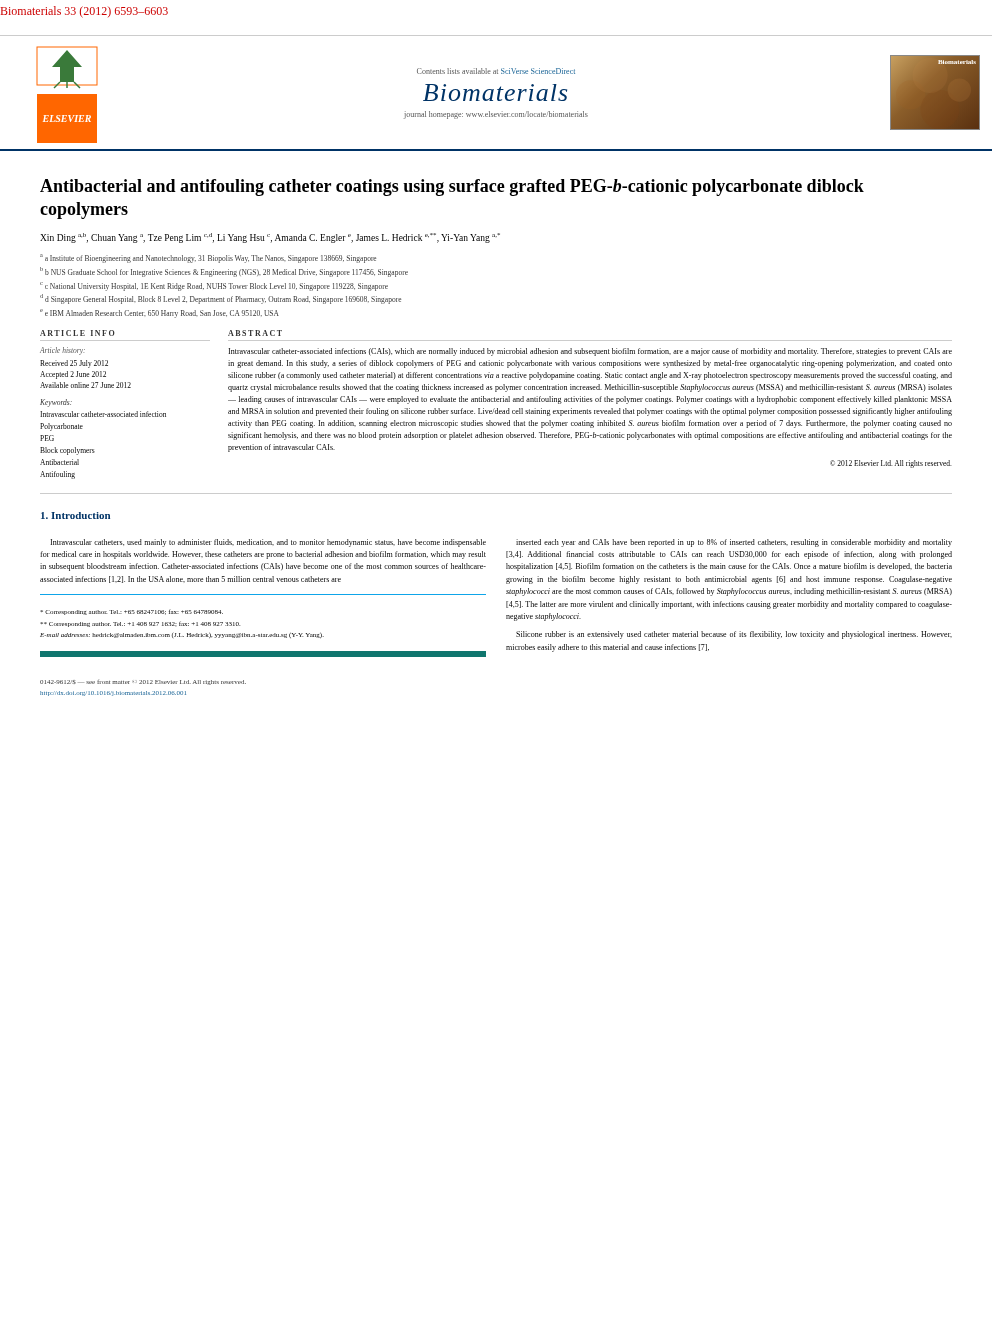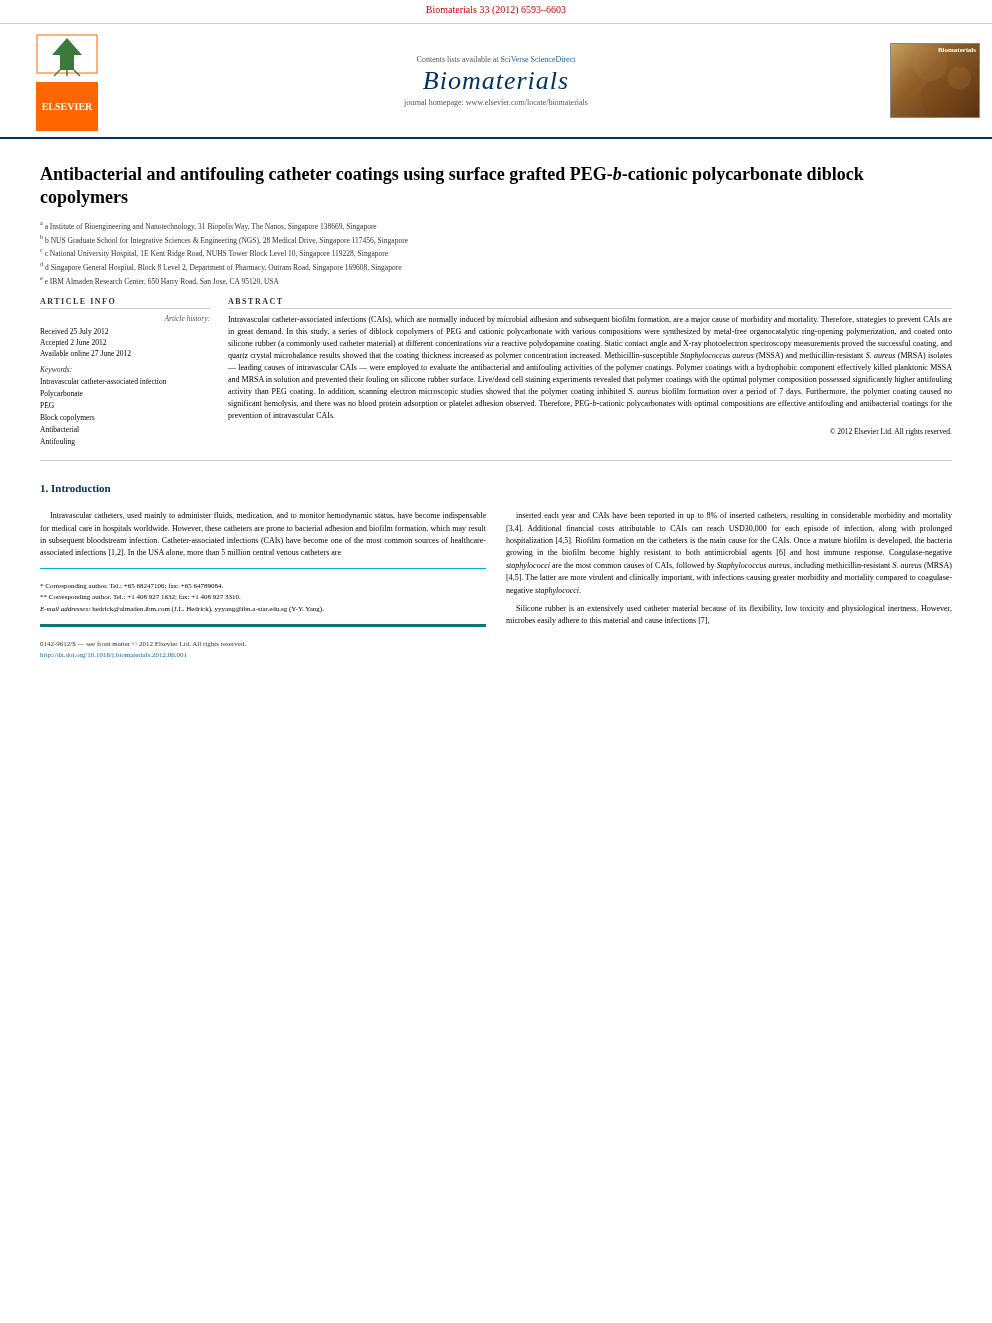--- a/index.html
+++ b/index.html
@@ -7,24 +7,24 @@
       background: #fff;
       font-family: 'Times New Roman', Times, serif;
       font-size: 9px;
       color: #000;
       width: 992px;
       min-height: 1323px;
     }
 
     
     .top-bar {
-      text-align: center;
-      font-size: 10px;
+      text-align: left;
+      font-size: 12px;
       color: #c00;
-      padding: 4px 0 8px 0;
+      padding: 4px 0 16px 0;
       border-bottom: 1px solid #ccc;
     }
 
     .journal-header {
       display: flex;
       align-items: center;
       justify-content: space-between;
       padding: 6px 12px;
       border-bottom: 2px solid #003366;
     }
@@ -157,21 +157,20 @@
       border-bottom: 1px solid #ccc;
       padding-bottom: 2px;
       margin-bottom: 5px;
     }
 
     .article-info-label {
       font-size: 7.5px;
       font-style: italic;
       color: #555;
       margin-bottom: 3px;
-      text-align: right;
     }
 
     .article-info-dates {
       font-size: 7.5px;
       margin-bottom: 6px;
       line-height: 1.5;
     }
 
     .keywords-heading {
       font-size: 7.5px;
@@ -204,21 +203,21 @@
       border-top: 1px solid #ccc;
       margin: 12px 0;
     }
 
     
     .section-title {
       font-size: 11px;
       font-weight: bold;
       color: #003366;
       margin-bottom: 6px;
-      margin-top: 21px;
+      margin-top: 15px;
     }
 
     .section-title .section-num {
       font-size: 11px;
     }
 
     
     .body-two-col {
       display: flex;
       gap: 20px;
@@ -248,22 +247,22 @@
       line-height: 1.5;
     }
 
     .footnote-line {
       display: block;
       margin-bottom: 1px;
     }
 
     .bottom-bar {
       margin-top: 10px;
-      border-top: 3px solid #0f766e;
-      padding-top: 12px;
+      border-top: 6px solid #0f766e;
+      padding-top: 20px;
       font-size: 7px;
       color: #333;
     }
 
     .bottom-doi {
       color: #1a6496;
       font-size: 7px;
     }
 
     
@@ -273,20 +272,21 @@
       align-items: center;
       gap: 2px;
     }
 
     .elsevier-wordmark {
       background: #f60;
       color: white;
       font-size: 10px;
       font-weight: bold;
       padding: 19px 6px;
+      font-style: italic;
     }
   </style>
 </head>
 <body>
 
 <div class="top-bar">
   <span>Biomaterials 33 (2012) 6593–6603</span>
 </div>
 
 <div class="journal-header">
@@ -328,20 +328,23 @@
     </div>
   </div>
 </div>
 
 <div class="main-content">
 
   <div class="article-title">
     <span>Antibacterial and antifouling catheter coatings using surface grafted PEG-</span><span class="italic">b</span><span>-cationic polycarbonate diblock copolymers</span>
   </div>
 
+  <div class="authors">
+    <span>Xin Ding <sup>a,b</sup>, Chuan Yang <sup>a</sup>, Tze Peng Lim <sup>c,d</sup>, Li Yang Hsu <sup>c</sup>, Amanda C. Engler <sup>e</sup>, James L. Hedrick <sup>e,**</sup>, Yi-Yan Yang <sup>a,*</sup></span>
+  </div>
 
   <div class="affiliations">
     <span class="aff-line"><sup>a</sup> <span>a Institute of Bioengineering and Nanotechnology, 31 Biopolis Way, The Nanos, Singapore 138669, Singapore</span></span>
     <span class="aff-line"><sup>b</sup> <span>b NUS Graduate School for Integrative Sciences &amp; Engineering (NGS), 28 Medical Drive, Singapore 117456, Singapore</span></span>
     <span class="aff-line"><sup>c</sup> <span>c National University Hospital, 1E Kent Ridge Road, NUHS Tower Block Level 10, Singapore 119228, Singapore</span></span>
     <span class="aff-line"><sup>d</sup> <span>d Singapore General Hospital, Block 8 Level 2, Department of Pharmacy, Outram Road, Singapore 169608, Singapore</span></span>
     <span class="aff-line"><sup>e</sup> <span>e IBM Almaden Research Center, 650 Harry Road, San Jose, CA 95120, USA</span></span>
   </div>
 
   <div class="two-col">

